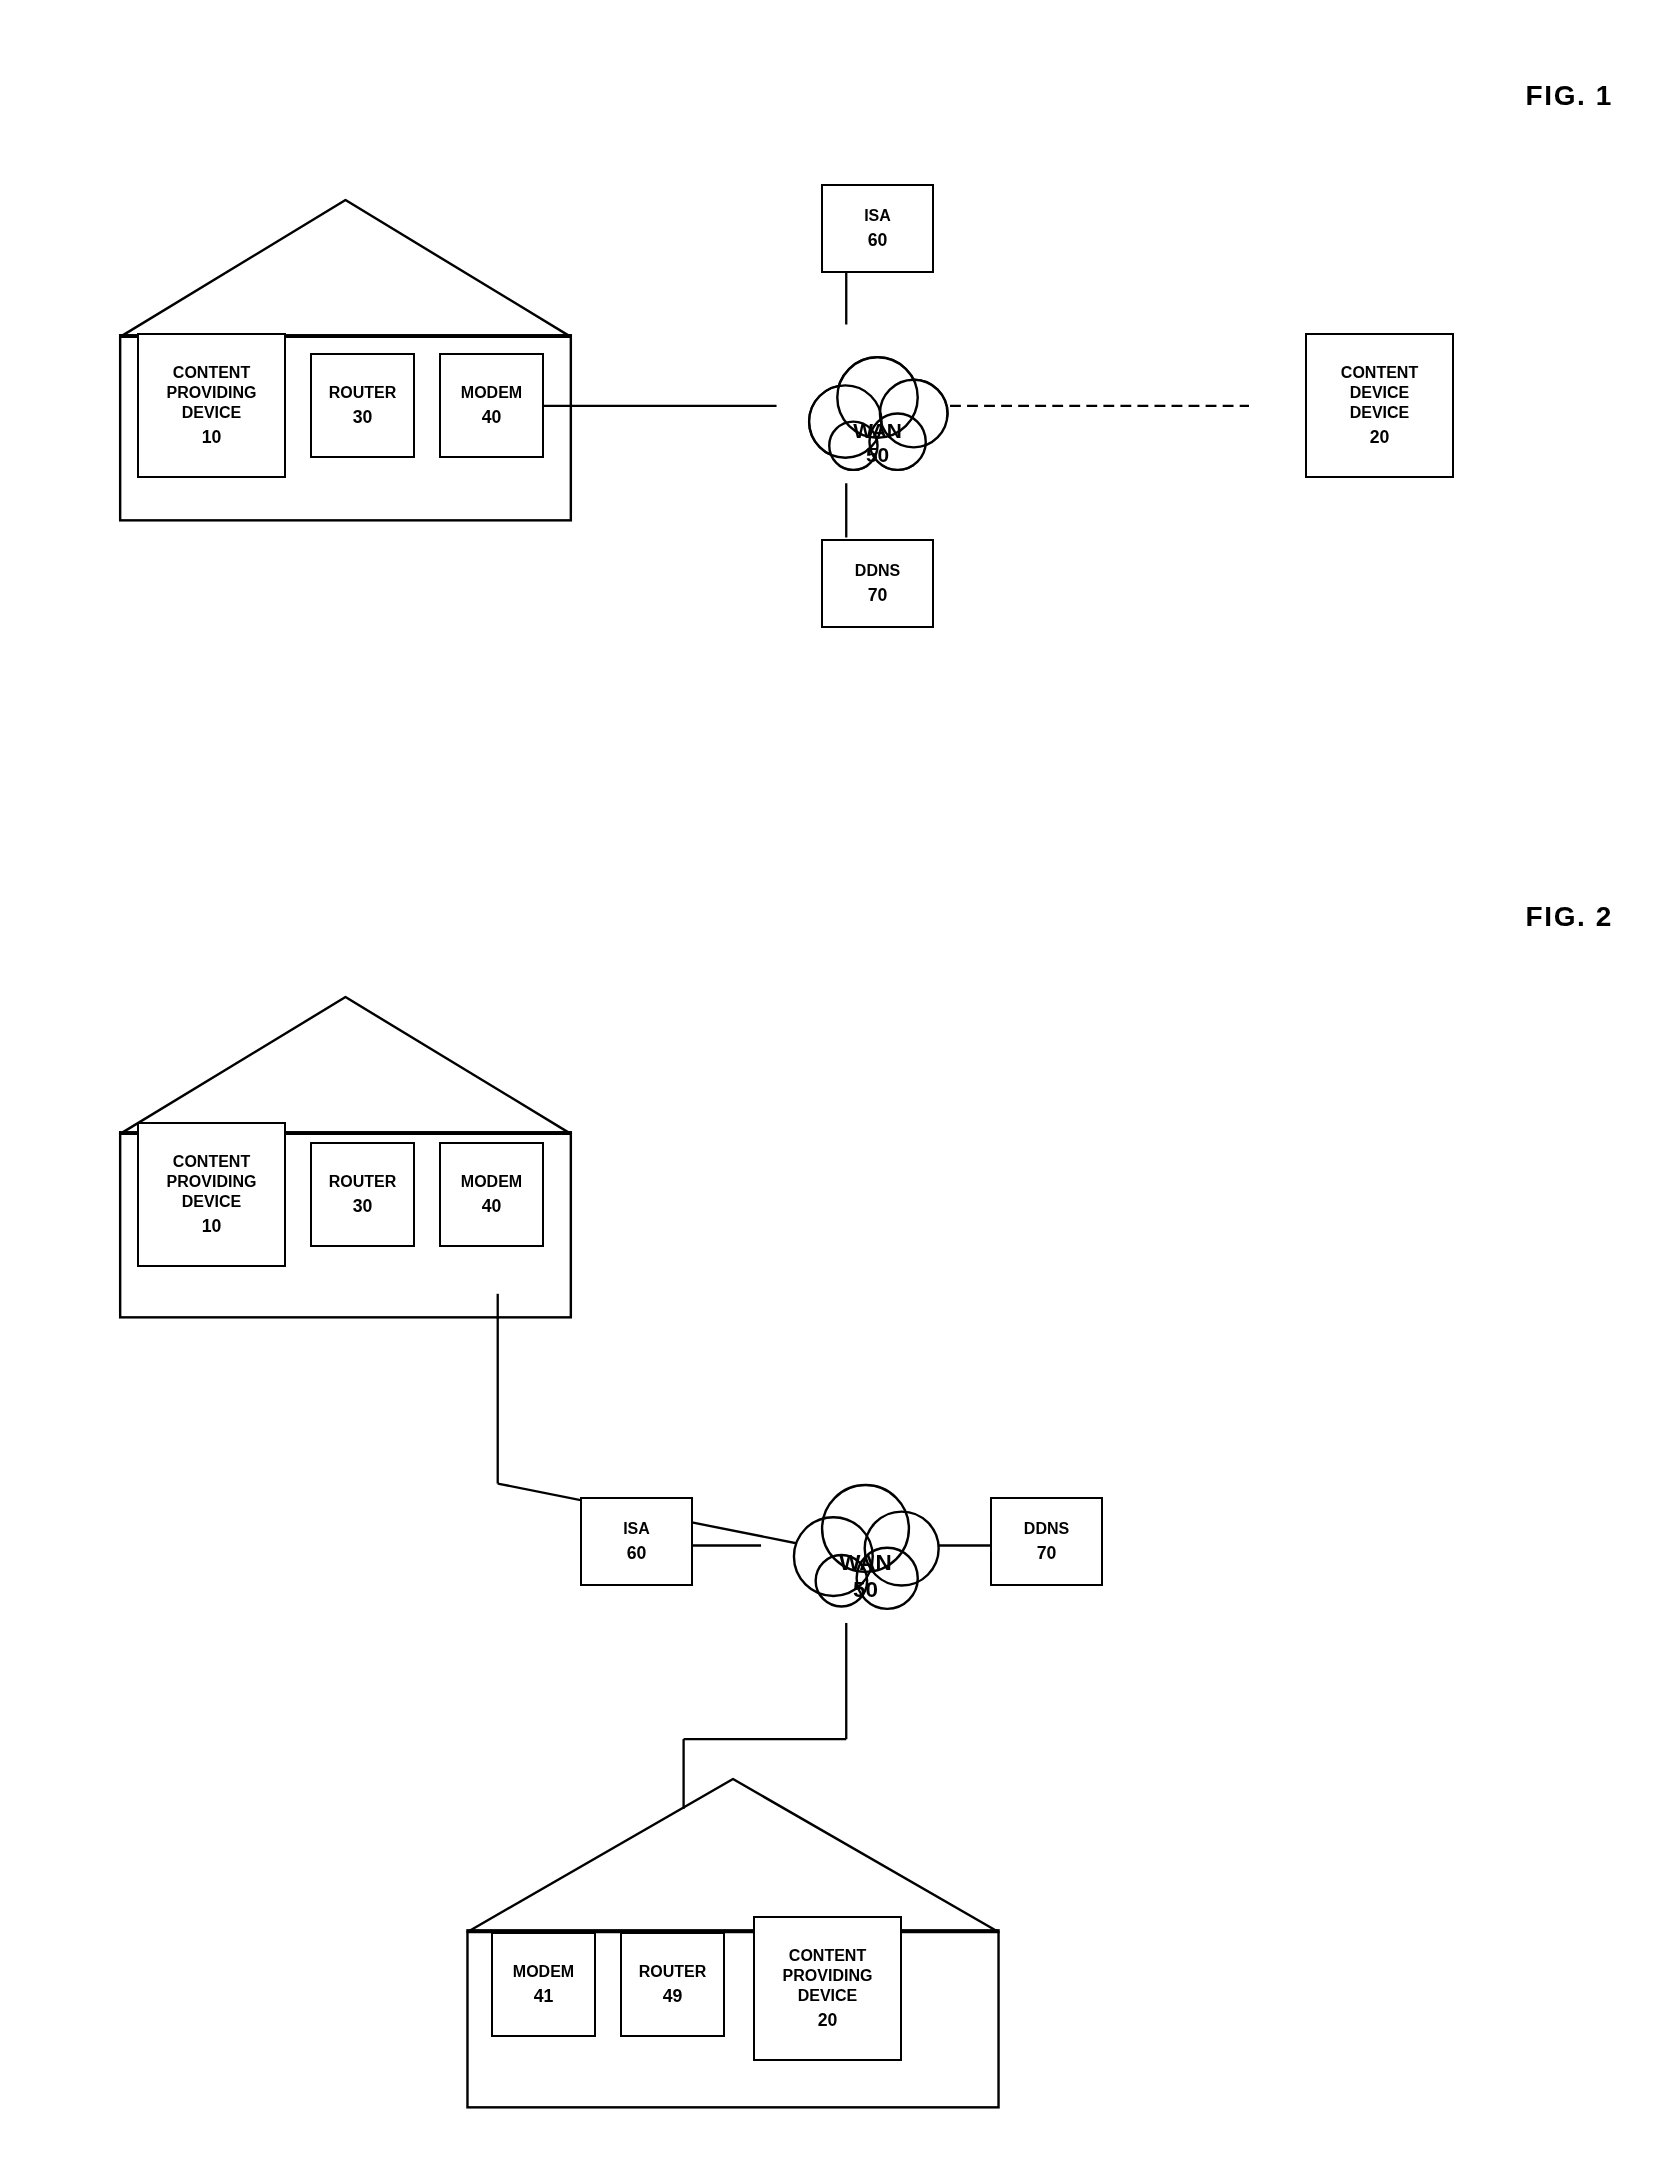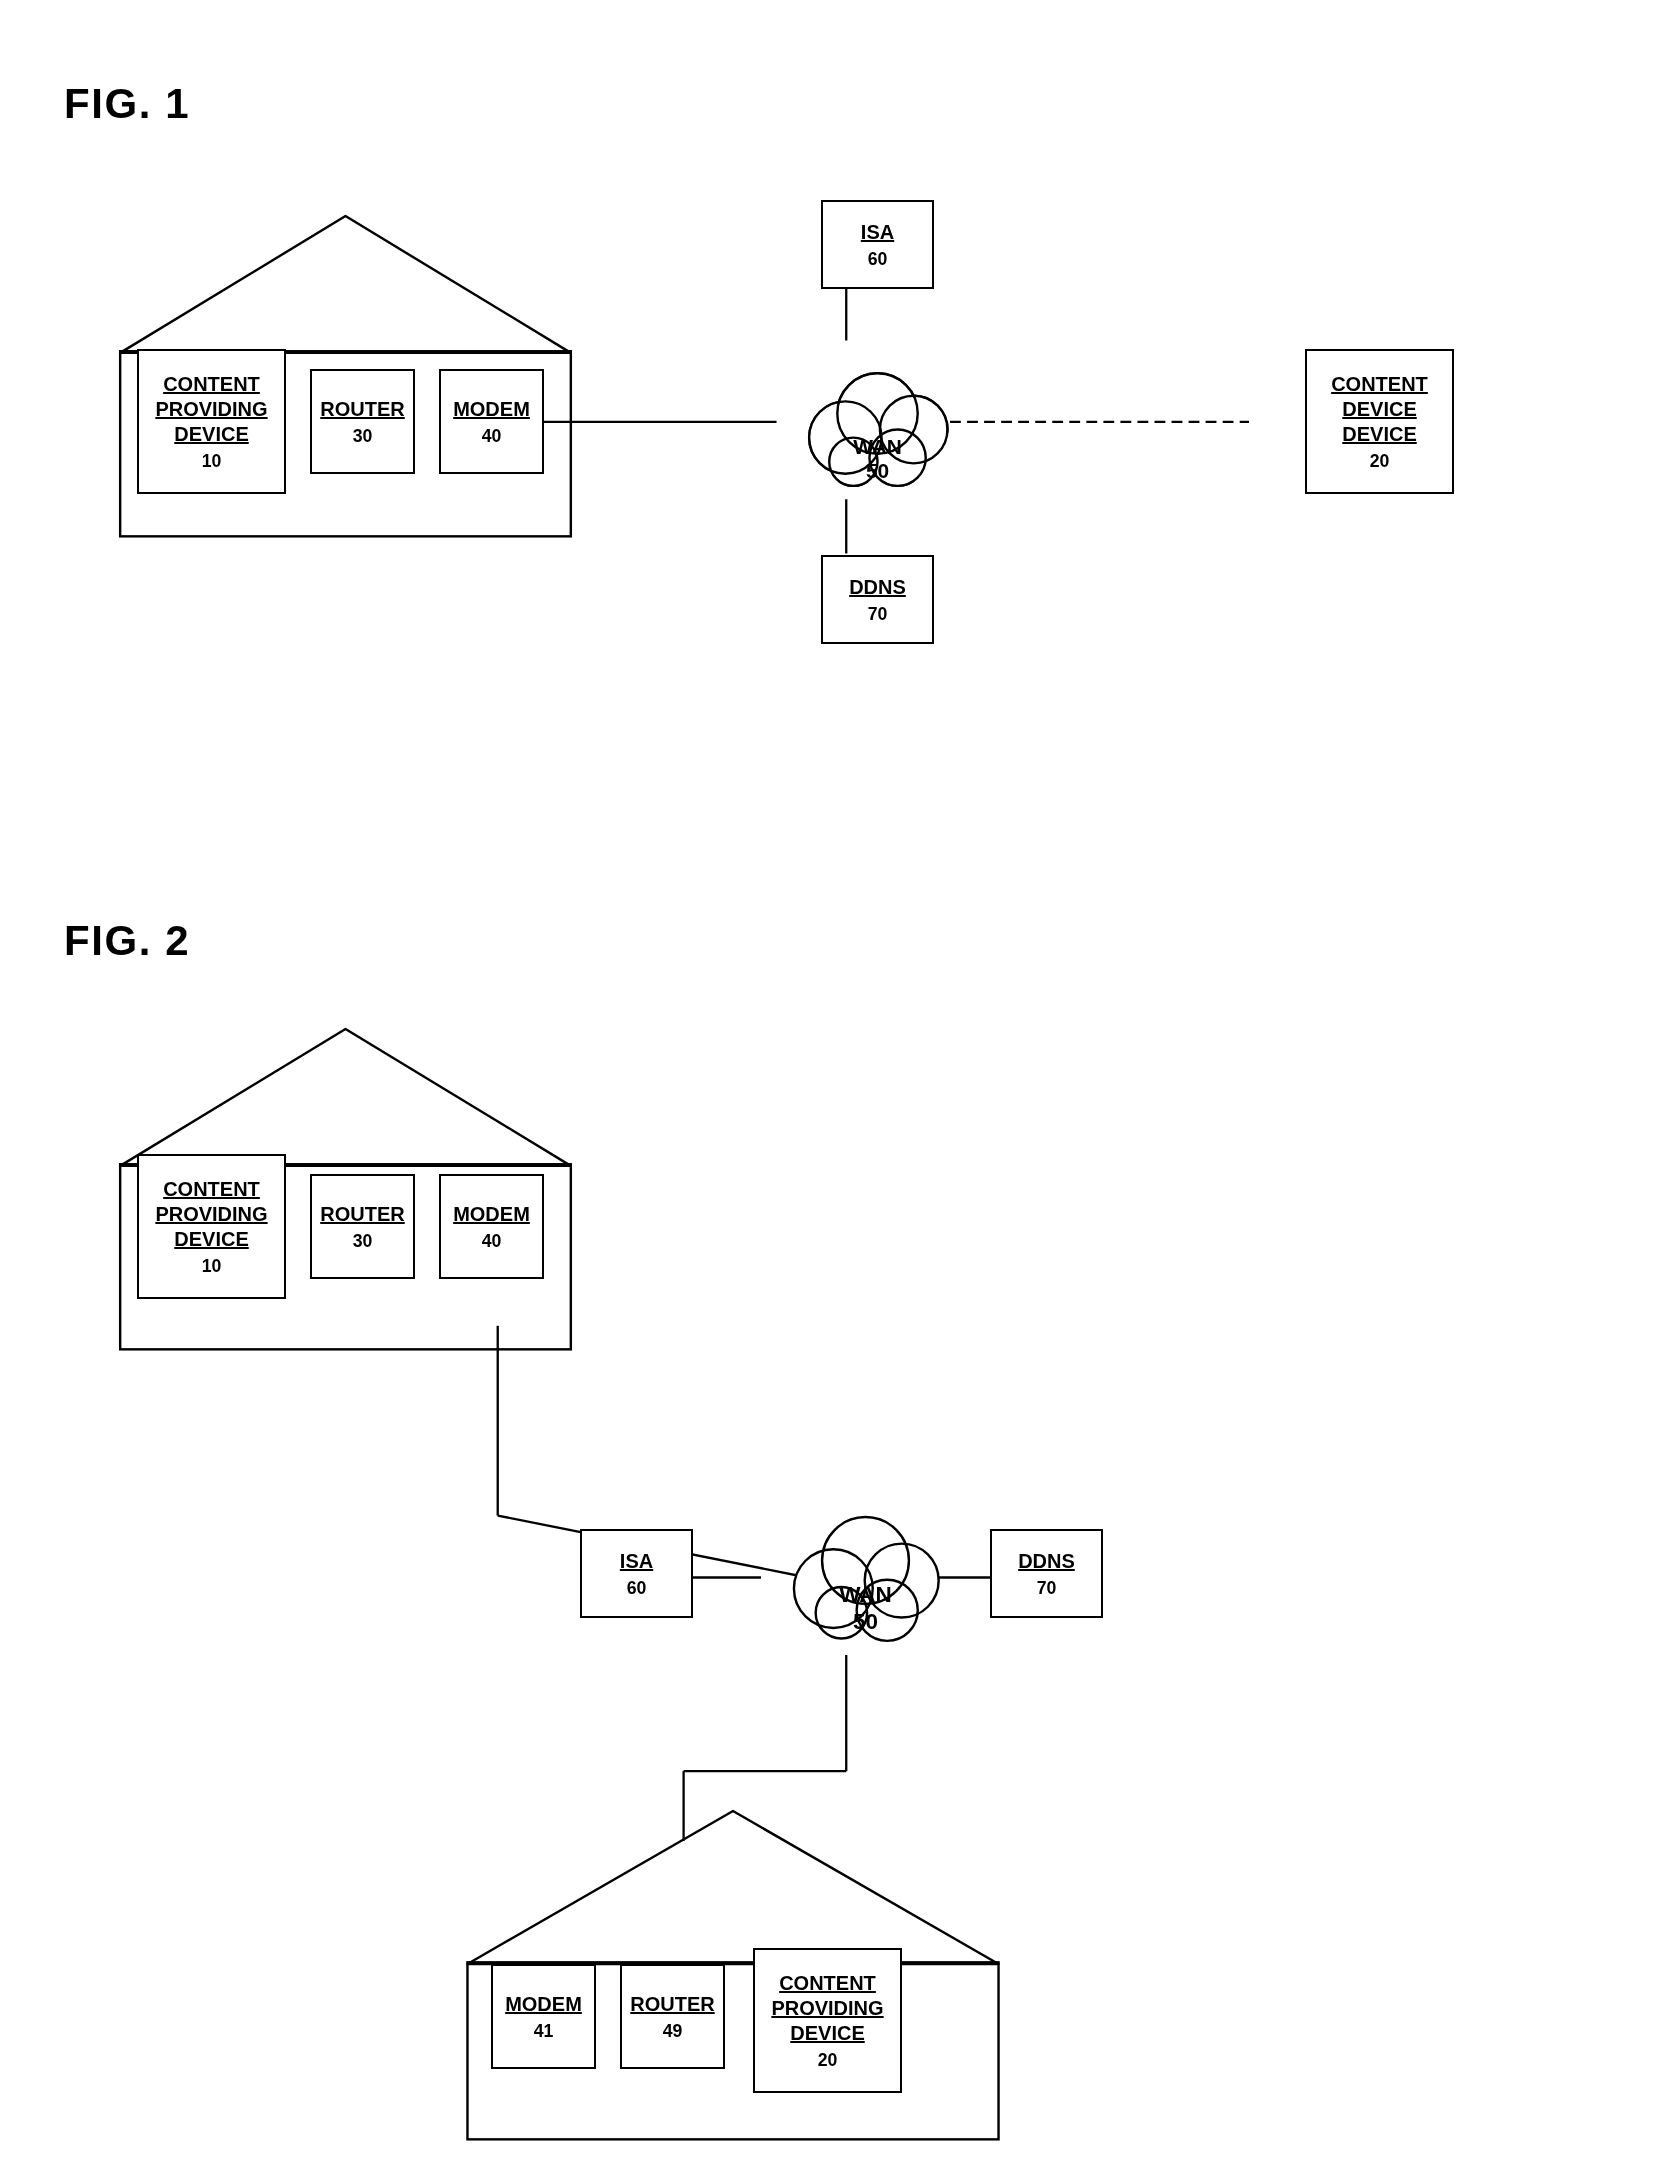--- a/index.html
+++ b/index.html
@@ -15,23 +15,23 @@
     .page {
       width: 1677px;
       min-height: 2183px;
       background: #fff;
       position: relative;
       padding: 48px 64px;
     }
 
     
     .fig-title {
-      font-size: 42px;
+      font-size: 28px;
       font-weight: bold;
-      text-align: left;
+      text-align: right;
       font-family: Arial, sans-serif;
       letter-spacing: 1.6px;
     }
 
     
     .fig1-container {
       position: relative;
       width: 100%;
       height: 725px;
       margin-top: 32px;
@@ -53,23 +53,22 @@
       display: flex;
       flex-direction: column;
       align-items: center;
       justify-content: center;
       text-align: center;
       font-family: Arial, sans-serif;
       font-weight: bold;
     }
 
     .device-box .label {
-      font-size: 20px;
+      font-size: 16px;
       line-height: 1.25;
-      text-decoration: underline;
     }
     .device-box .num {
       font-size: 17.7px;
       margin-top: 4px;
     }
 
     
     .cloud-wrap {
       position: absolute;
     }

